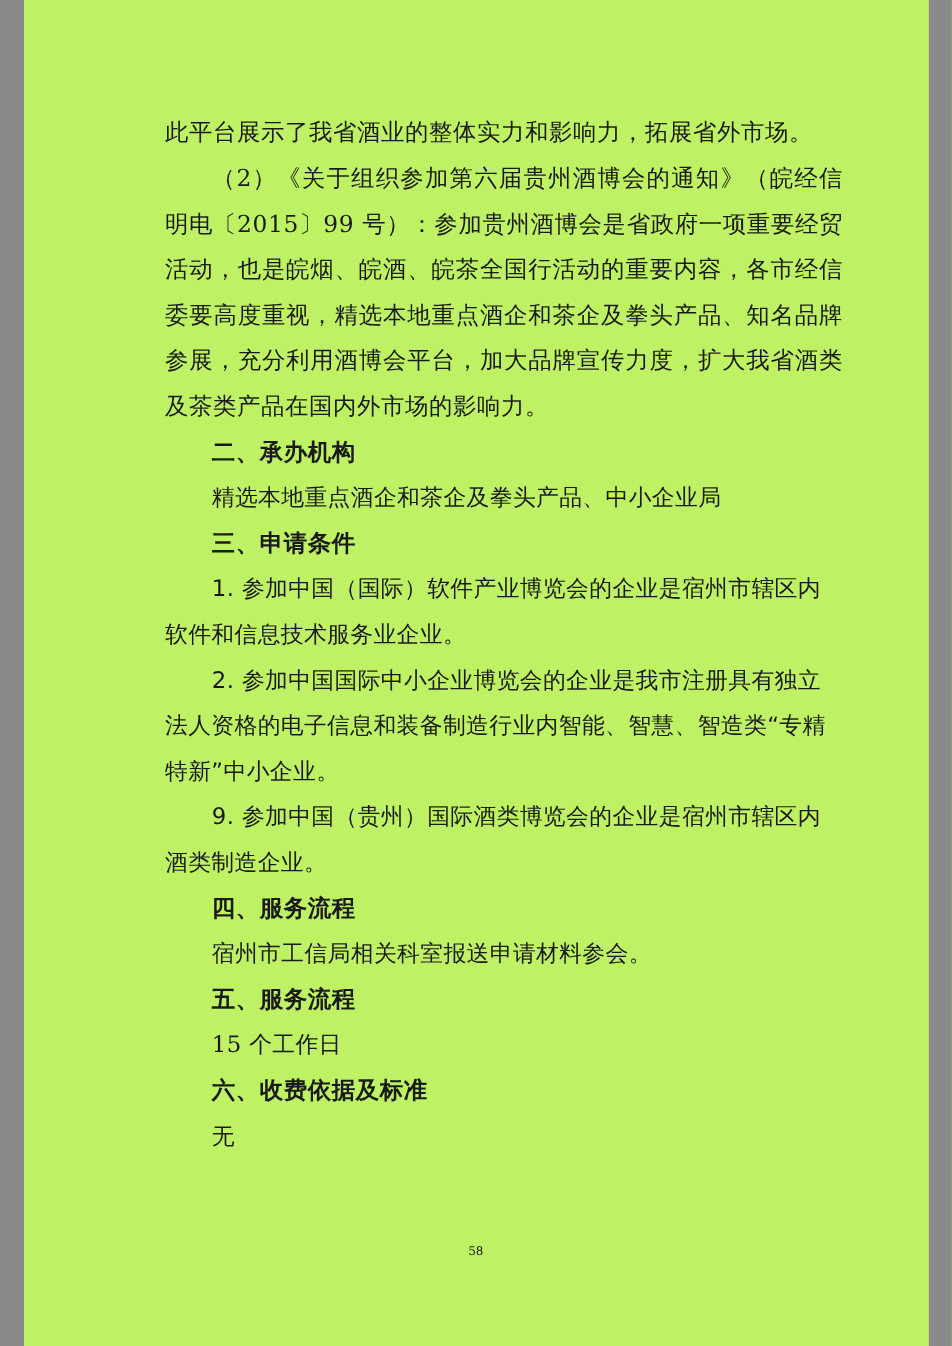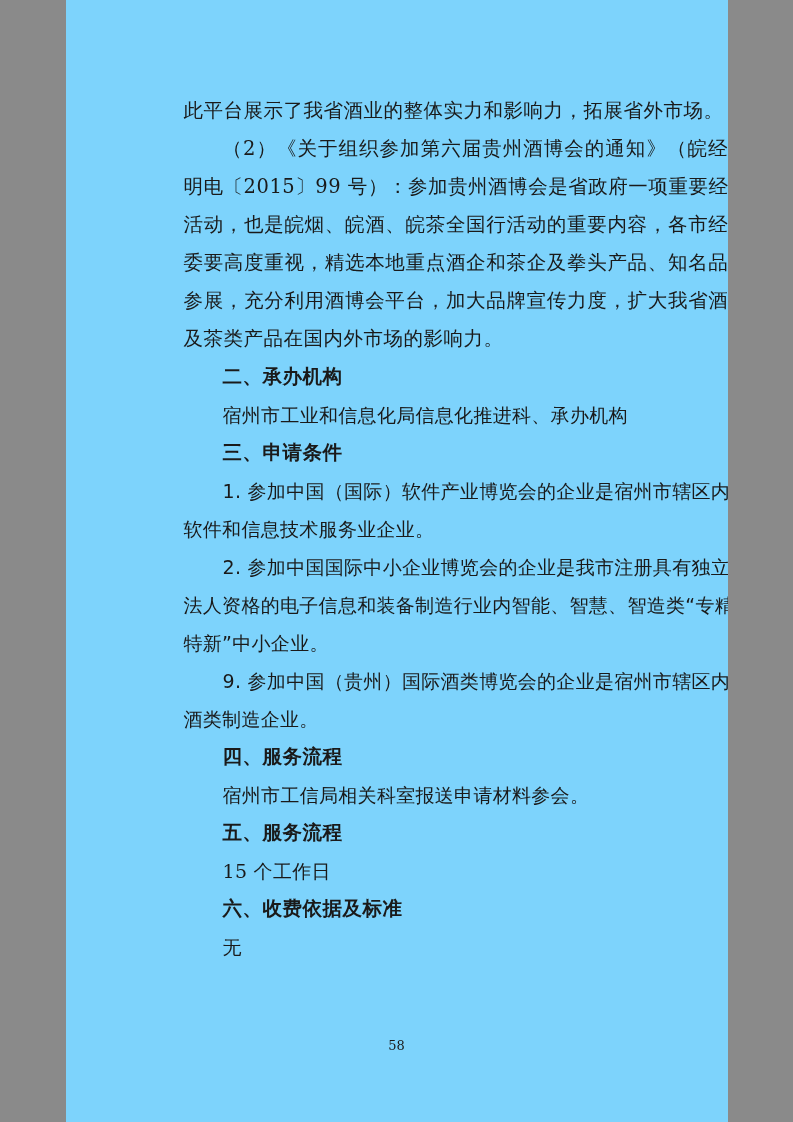--- a/index.html
+++ b/index.html
@@ -1,23 +1,23 @@
 <!DOCTYPE html>
 <html><head>
 <meta charset="utf-8">
 <style>
   html, body {
     margin: 0;
     padding: 0;
     background: #8a8a8a;
   }
   .page {
-    width: 662px;
+    width: 754px;
     height: 1122px;
-    background: #7dd3fc;
+    background: #bef264;
     position: relative;
     margin: 0 auto;
     box-sizing: border-box;
     overflow: hidden;
     font-family: "DejaVu Serif", "Liberation Serif", serif;
     color: #1a1a1a;
   }
   .content {
     position: absolute;
     left: 118px;
@@ -60,37 +60,37 @@
     margin: 0;
     text-indent: 39px;
     font-family: "DejaVu Serif", "Liberation Serif", serif;
   }
   .page-number {
     position: absolute;
     left: 0;
     right: 0;
     top: 1038px;
     text-align: center;
-    font-size: 13px;
+    font-size: 10px;
     font-family: "DejaVu Serif", "Liberation Serif", serif;
     color: #1a1a1a;
   }
 </style>
 </head>
 <body>
 
 <div class="page">
   <div class="content">
 
     <p class="para">此平台展示了我省酒业的整体实力和影响力，拓展省外市场。</p>
 
     <p class="para indent">（2）《关于组织参加第六届贵州酒博会的通知》（皖经信明电〔2015〕99 号）：参加贵州酒博会是省政府一项重要经贸活动，也是皖烟、皖酒、皖茶全国行活动的重要内容，各市经信委要高度重视，精选本地重点酒企和茶企及拳头产品、知名品牌参展，充分利用酒博会平台，加大品牌宣传力度，扩大我省酒类及茶类产品在国内外市场的影响力。</p>
 
     <p class="heading">二、承办机构</p>
-    <p class="sub">宿州市工业和信息化局信息化推进科、承办机构</p>
+    <p class="sub">精选本地重点酒企和茶企及拳头产品、中小企业局</p>
 
     <p class="heading">三、申请条件</p>
     <p class="sub">1. 参加中国（国际）软件产业博览会的企业是宿州市辖区内软件和信息技术服务业企业。</p>
     <p class="sub">2. 参加中国国际中小企业博览会的企业是我市注册具有独立法人资格的电子信息和装备制造行业内智能、智慧、智造类“专精特新”中小企业。</p>
     <p class="sub">9. 参加中国（贵州）国际酒类博览会的企业是宿州市辖区内酒类制造企业。</p>
 
     <p class="heading">四、服务流程</p>
     <p class="sub">宿州市工信局相关科室报送申请材料参会。</p>
 
     <p class="heading">五、服务流程</p>

